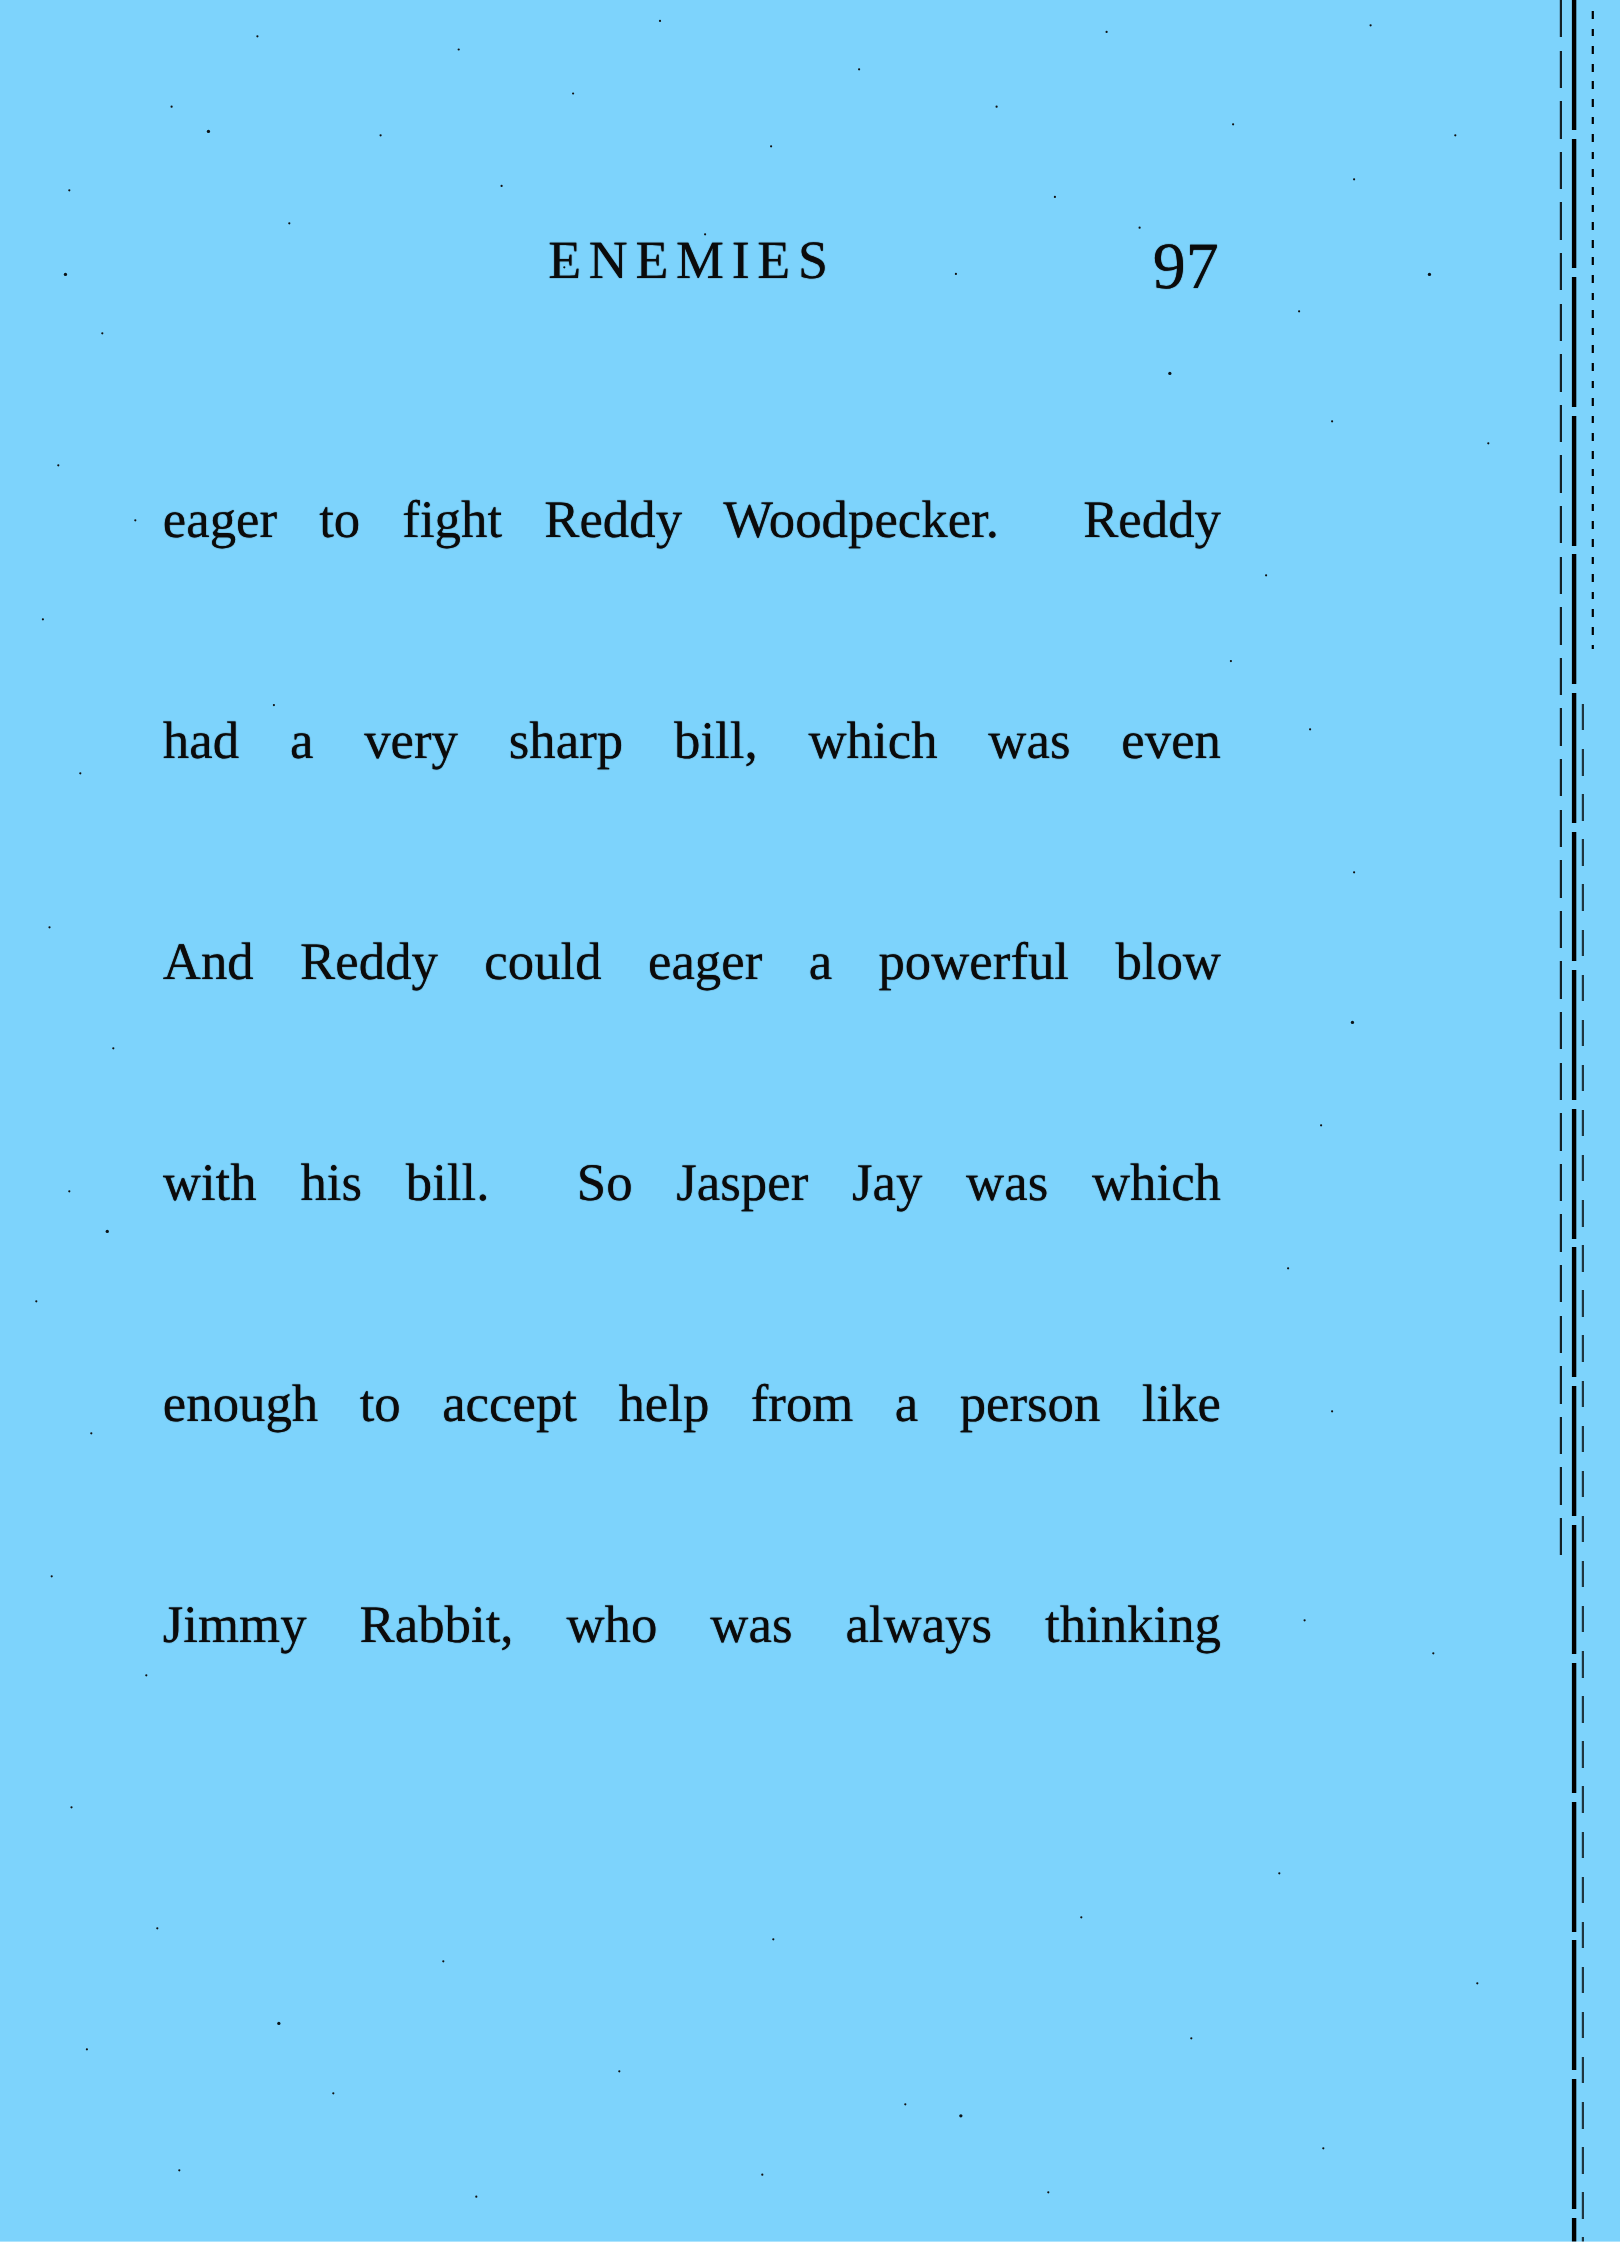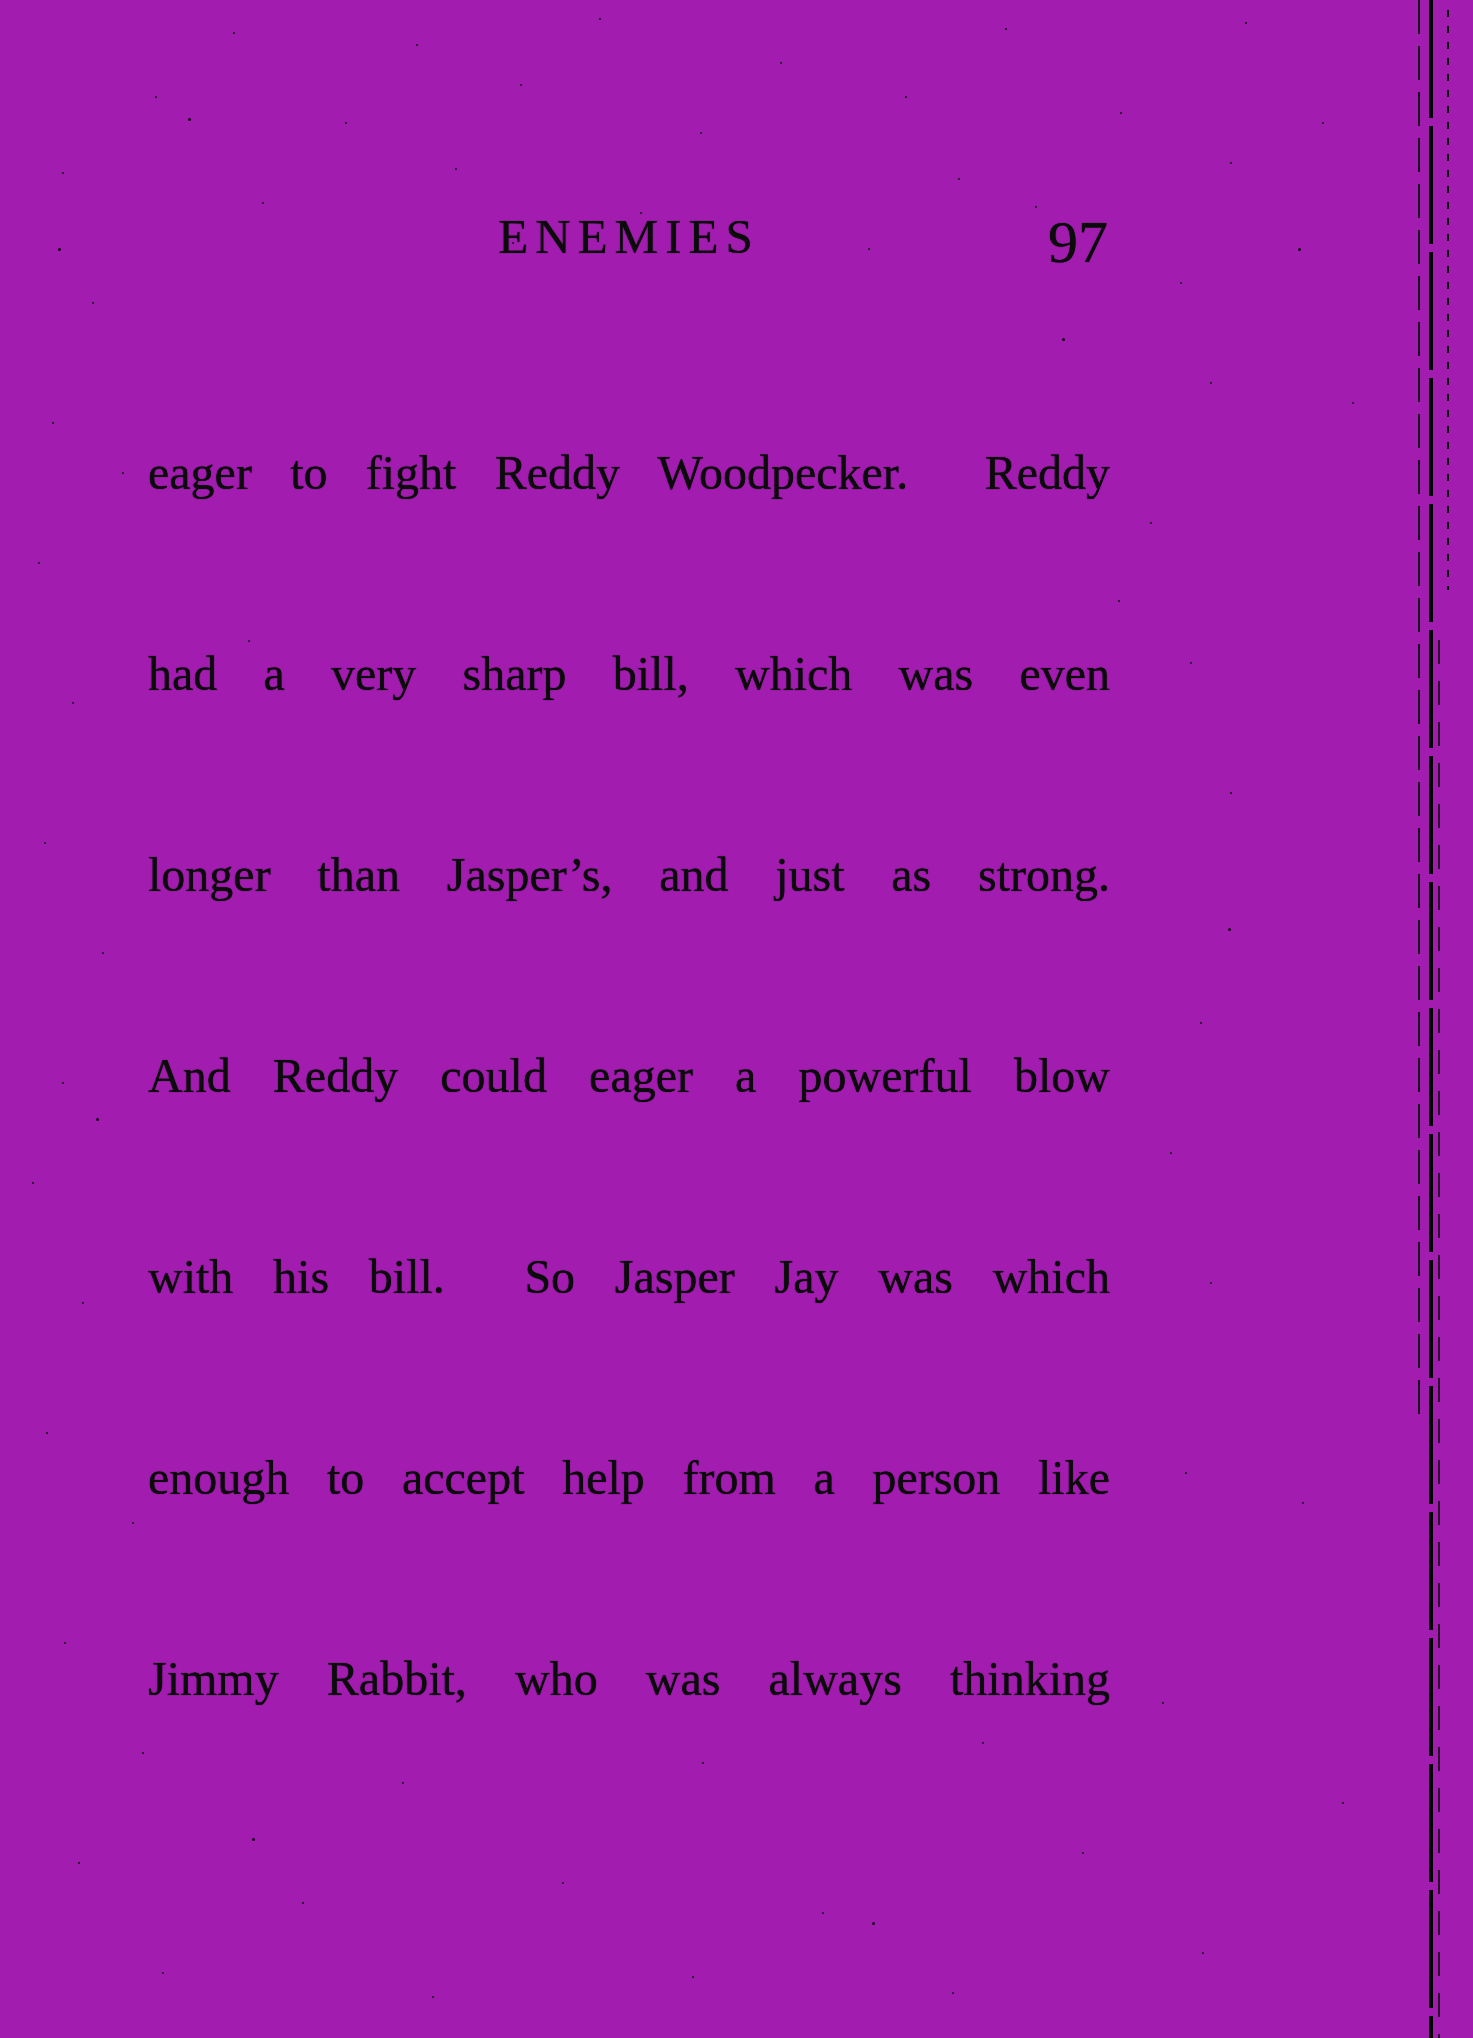--- a/index.html
+++ b/index.html
@@ -1,21 +1,21 @@
 <!DOCTYPE html>
 <html><head>
 <meta charset="utf-8">
 <title>Scanned Book Page</title>
 <style>
   html, body { margin: 0; padding: 0; background: #ffffff; }
   .page {
     position: relative;
     width: 1473px;
     height: 2038px;
-    background: #a21caf;
+    background: #7dd3fc;
     overflow: hidden;
     font-family: "Liberation Serif", "DejaVu Serif", serif;
     color: #0b0b0b;
   }
 
   
   .header {
     position: absolute;
     left: 148px;
     top: 208px;
@@ -122,21 +122,20 @@
 <div class="page">
 
   <div class="header">
     <span class="running-title">ENEMIES</span>
     <span class="page-number">97</span>
   </div>
 
   <div class="body-text">
     <div class="line justify">eager to fight Reddy Woodpecker.  Reddy</div>
     <div class="line justify">had a very sharp bill, which was even</div>
-    <div class="line justify">longer than Jasper’s, and just as strong.</div>
     <div class="line justify">And Reddy could eager a powerful blow</div>
     <div class="line justify">with his bill.  So Jasper Jay was which</div>
     <div class="line justify">enough to accept help from a person like</div>
     <div class="line justify">Jimmy Rabbit, who was always thinking</div>
     
     
     
     
     
     

